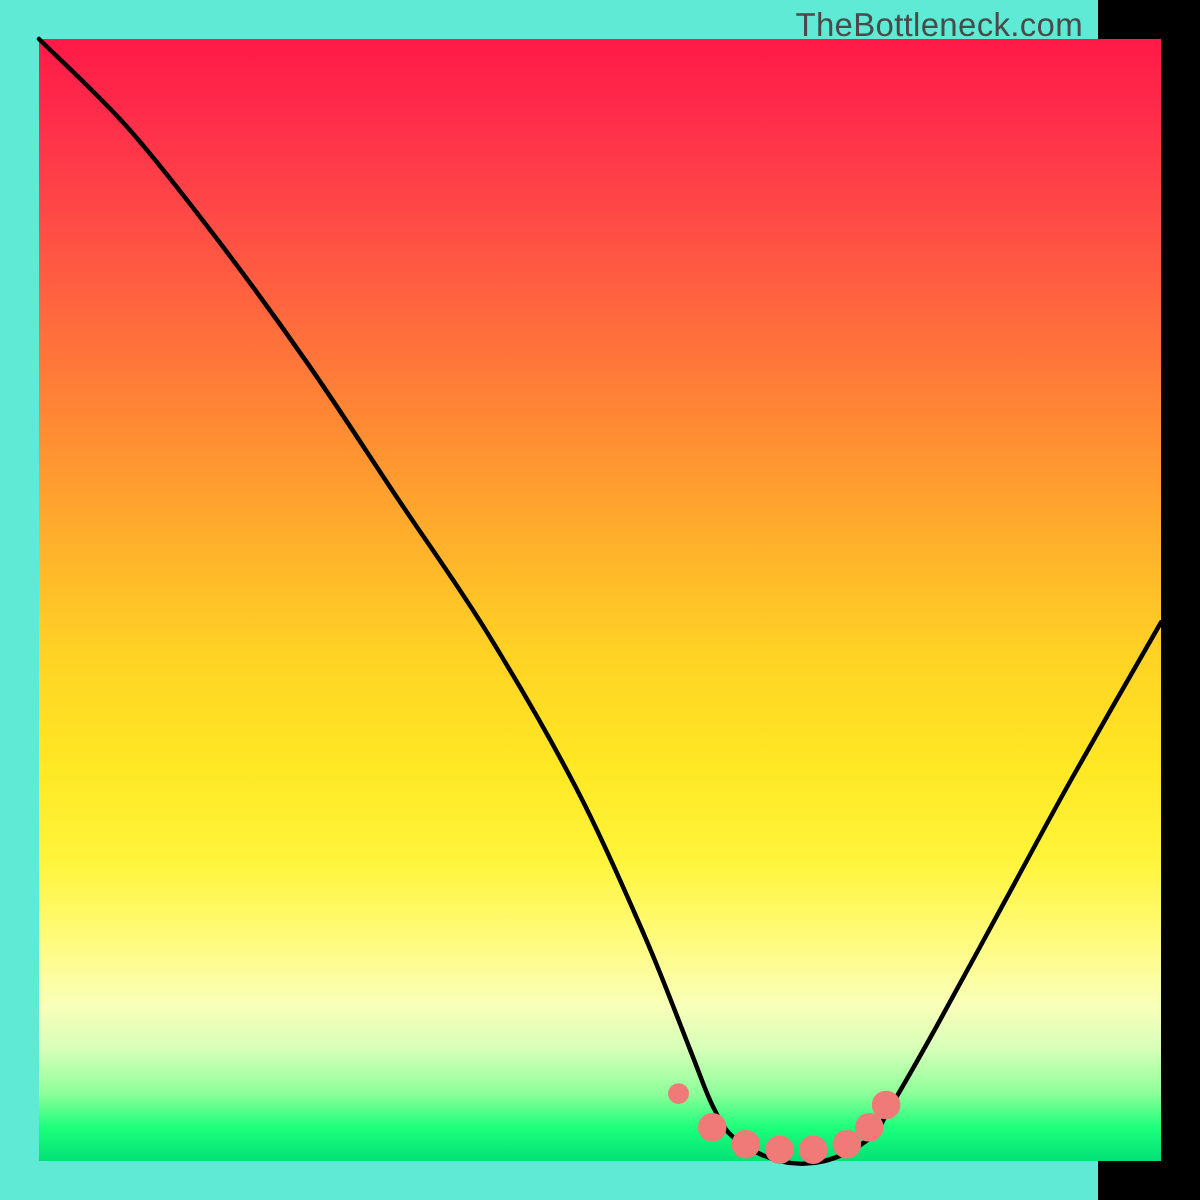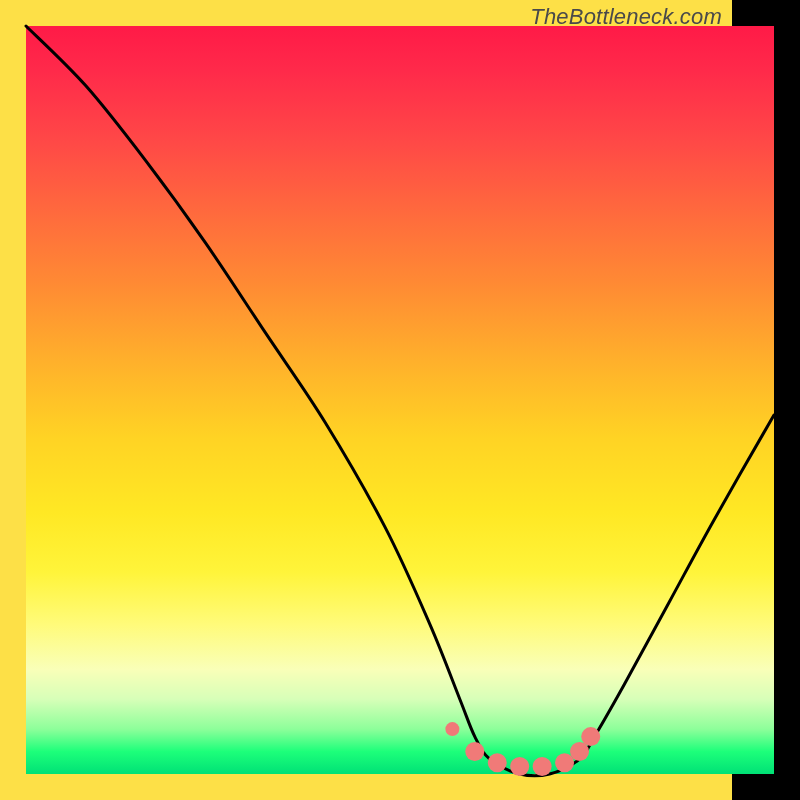--- a/index.html
+++ b/index.html
@@ -8,22 +8,21 @@
     width: 800px;
     height: 800px;
     overflow: hidden;
     background: #000;
     font-family: Arial, Helvetica, sans-serif;
   }
   .frame {
     position: relative;
     width: 732px;
     height: 800px;
-    background: #fde047;
-    font-style: italic;
+    background: #5eead4;
   }
   .plot-area {
     position: absolute;
     left: 26px;
     top: 26px;
     width: 748px;
     height: 748px;
     
     background: linear-gradient(to bottom,
       #ff1a47 0%,

